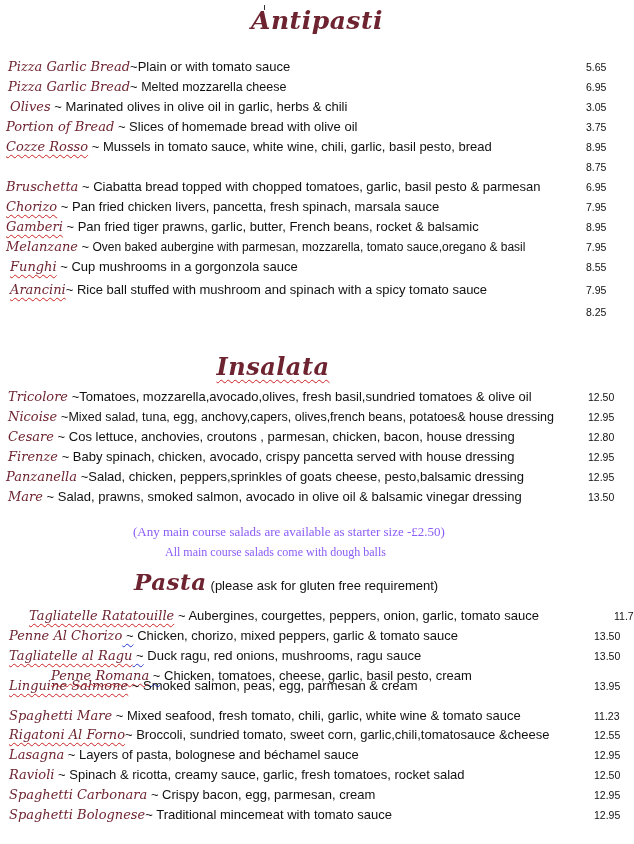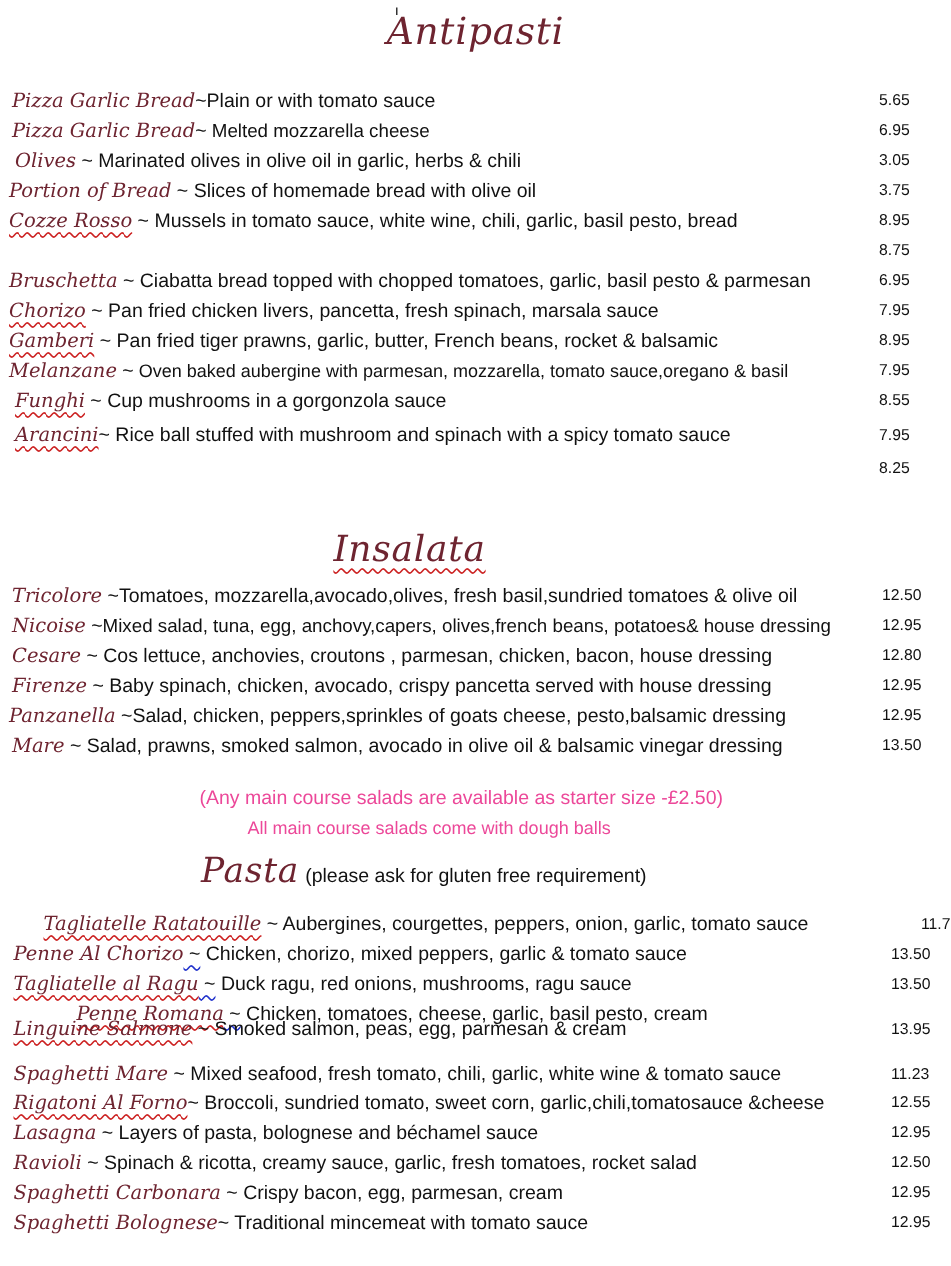--- a/index.html
+++ b/index.html
@@ -20,21 +20,21 @@
       left: 264px;
       top: 5px;
       width: 1px;
       height: 5px;
       background: #333;
     }
     .section-title {
       position: absolute;
       font-family: "DejaVu Serif", serif;
       font-style: italic;
-      font-weight: normal;
+      font-weight: bold;
       color: #6e2430;
       letter-spacing: 0.5px;
     }
     .title-antipasti {
       left: 0;
       width: 634px;
       text-align: center;
       top: 6px;
       font-size: 25px;
       padding-left: 0;
@@ -101,22 +101,23 @@
       text-underline-offset: 3px;
     }
     .sq-blue {
       text-decoration: underline wavy #2233cc;
       text-decoration-thickness: 1px;
       text-underline-offset: 3px;
     }
     .note {
       position: absolute;
       font-size: 13px;
-      color: #ec4899;
+      color: #8b5cf6;
       white-space: nowrap;
+      font-family: Liberation Serif, serif;
     }
   </style>
 </head>
 <body>
 
 <div class="cursor-mark"></div>
 
 <div class="section-title title-antipasti">Antipasti</div>
 
 <div id="antipasti-list">

